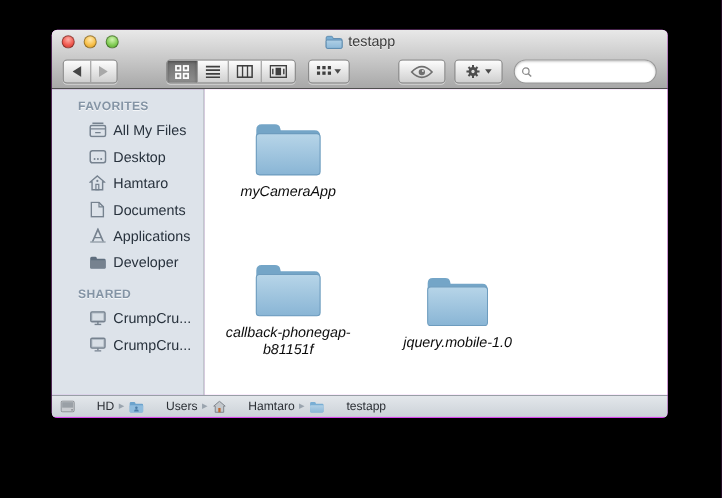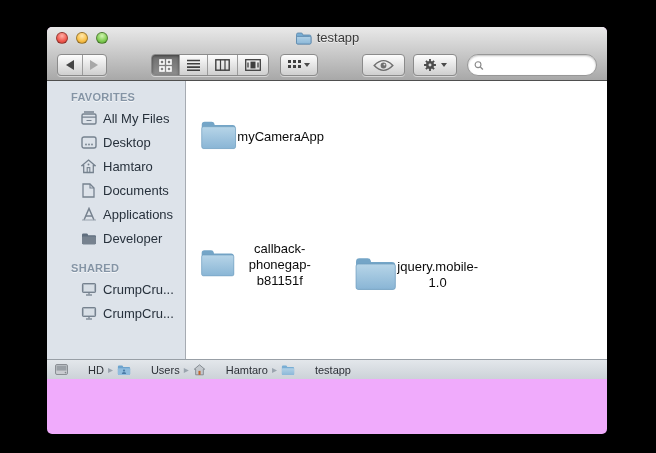--- a/index.html
+++ b/index.html
@@ -1,23 +1,23 @@
 <!DOCTYPE html>
 <html><head>
 <meta charset="utf-8">
 <style>
   * { margin:0; padding:0; box-sizing:border-box; }
   html,body { width:656px; height:453px; background:#000; overflow:hidden;
               font-family:"Liberation Sans","DejaVu Sans",sans-serif; }
 
   .window {
-    position:absolute; left:47px; top:27px; width:560px; height:407px;
+    position:absolute; left:47px; top:27px; width:560px; height:353px;
     border-radius:5px; overflow:hidden;
     box-shadow:0 15px 40px rgba(0,0,0,.85), 0 0 0 1px rgba(0,0,0,.55);
-    background:#f0abfc;
+    background:#d946ef;
   }
 
   
   .chrome {
     height:54px;
     background:linear-gradient(#e9e9e9, #cfcfcf 40%, #a8a8a8);
     border-bottom:1px solid #4f4f4f;
     position:relative;
   }
   .titlebar { height:22px; position:relative; }
@@ -76,22 +76,22 @@
   }
   .side-item { height:24px; display:flex; align-items:center; gap:6px;
                padding-left:21px; font-size:13px; color:#27313c; cursor:default;
                white-space:nowrap; }
   .side-item .sicon { width:17px; display:flex; justify-content:center; flex:none; }
   .side-gap { height:8px; }
 
   .main {
     flex:1; background:#fff; position:relative;
   }
-  .folder-item { position:absolute; width:124px; display:flex; flex-direction:row;
-                 align-items:center; cursor:default; }
+  .folder-item { position:absolute; width:124px; display:flex; flex-direction:column;
+                 align-items:center; cursor:default;font-style:italic; }
   .folder-label { margin-top:5px; font-size:13px; color:#0b0b0b; text-align:center;
                   line-height:16px; word-break:normal; }
 
   
   .pathbar {
     height:20px; border-top:1px solid #989fa6;
     background:linear-gradient(#e3e7eb,#ccd2d8);
     display:flex; align-items:center; padding-left:8px; gap:4px;
     font-size:11px; color:#2c3036;
   }

